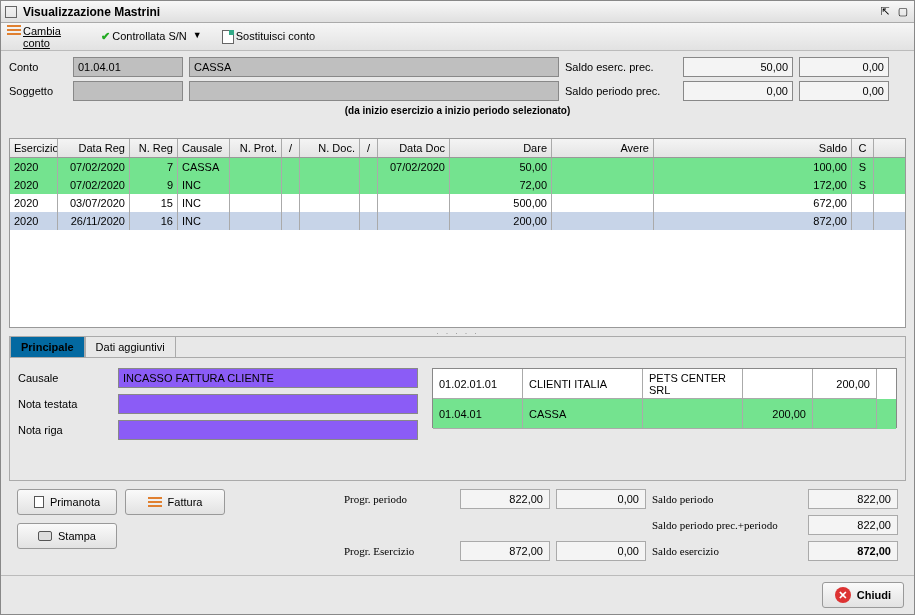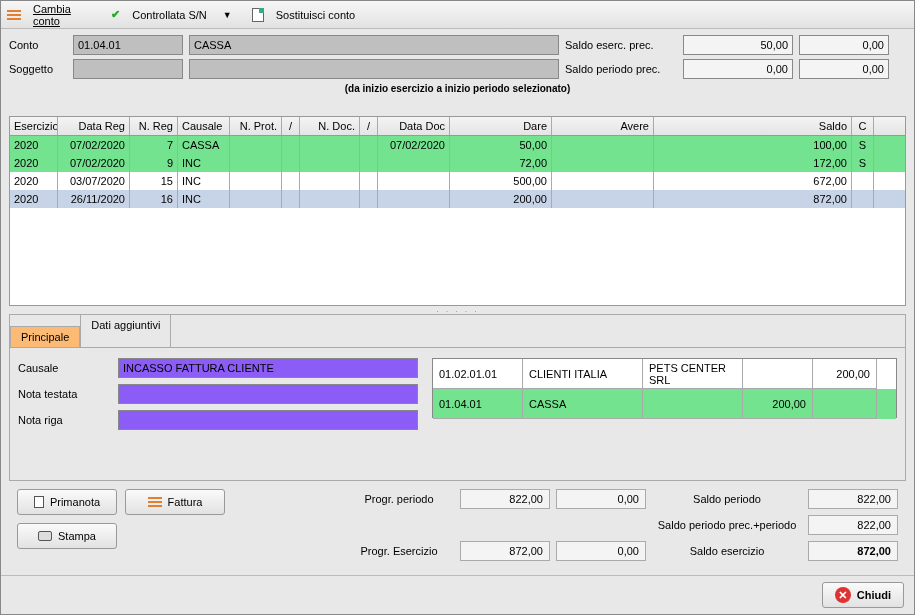--- a/index.html
+++ b/index.html
@@ -3,21 +3,21 @@
 <meta charset="utf-8">
 <style>
   * { box-sizing: border-box; font-family: Arial, sans-serif; }
   body { margin: 0; background: #ddd; font-size: 11px; }
   .window { width: 915px; height: 615px; background: #e8e8e8; border: 1px solid #888; position: relative; display: flex; flex-direction: column; }
   .titlebar { background: linear-gradient(#f8f8f8,#e0e0e0); border-bottom: 1px solid #aaa; height: 22px; display: flex; align-items: center; padding: 0 4px; }
   .titlebar .ticon { width: 12px; height: 12px; border: 1px solid #666; margin-right: 6px; }
   .titlebar .title { font-weight: bold; font-size: 12px; flex: 1; }
   .titlebar .wbtn { width: 14px; height: 14px; margin-left: 4px; display: flex; align-items: center; justify-content: center; cursor: pointer; }
   .toolbar { background: linear-gradient(#f6f6f6,#e2e2e2); border-bottom: 1px solid #bbb; height: 28px; display: flex; align-items: center; padding: 0 6px; gap: 20px; }
-  .toolbar .tbtn { display: flex; align-items: center; gap: 12px; cursor: pointer; }
+  .toolbar .tbtn { display: flex; align-items: flex-start; gap: 2px; cursor: pointer; }
   .toolbar .tbtn .lbl { text-decoration: underline; color: #000; }
   .toolbar .dd { margin-left:4px; font-size:9px;}
   .content { padding: 6px 8px; display: flex; flex-direction: column; flex: 1; min-height: 0; }
   .row { display: flex; align-items: center; margin-bottom: 4px; gap: 6px; }
   .lbl { width: 58px; }
   .field { background: #bfbfbf; border: 1px solid #888; height: 20px; padding: 2px 4px; display: flex; align-items: center; }
   .field.ra { justify-content: flex-end; }
   .hint { text-align: center; font-weight: bold; font-size: 10px; }
   .grid { border: 1px solid #999; background: #fff; margin-top: 22px; height: 190px; overflow: hidden; }
   .ghead, .grow { display: flex; }
@@ -25,53 +25,59 @@
   .gc { border-right: 1px solid #aaa; padding: 2px 4px; height: 18px; display: flex; align-items: center; overflow: hidden; white-space: nowrap; }
   .gc.r { justify-content: flex-end; }
   .gc.c { justify-content: center; }
   .grow.green { background: #74e38f; }
   .grow.sel { background: #c7d4e8; }
   .c0{width:48px}.c1{width:72px}.c2{width:48px}.c3{width:52px}.c4{width:52px}.c5{width:18px}.c6{width:60px}.c7{width:18px}.c8{width:72px}.c9{width:102px}.c10{width:102px}.c11{width:198px}.c12{width:22px}
   .splitter { height: 8px; text-align: center; color: #999; font-size: 9px; letter-spacing: 2px; user-select: none; }
   .detail { border: 1px solid #aaa; background: #e8e8e8; padding: 0; flex: 1; display: flex; flex-direction: column; min-height: 0;}
   .tabs { display: flex; margin-top: -1px; }
   .tab { background: #e8e8e8; border: 1px solid #aaa; border-bottom: none; padding: 4px 10px; font-size: 11px; cursor: pointer; }
-  .tab.active { background: #fdba74; font-weight: normal; margin-top: 12px; }
+  .tab.active { background: #0369a1; font-weight: bold; }
   .tabbody { border-top: 1px solid #aaa; padding: 10px 8px; display: flex; gap: 14px; flex: 1; }
   .leftcol { width: 400px; }
   .leftcol .drow { display: flex; align-items: center; margin-bottom: 6px; }
   .leftcol .drow .dlbl { width: 100px; }
   .leftcol .drow .dfld { flex:1; background: #8b5cf6; border: 1px solid #888; height: 20px; padding: 2px 4px; display:flex; align-items:center;}
   .dtable { border: 1px solid #888; background: #fff; flex: 1; height: 60px; }
   .dtable .drow2 { display: flex; height: 30px; }
   .dtable .dc { border-right:1px solid #aaa; border-bottom:1px solid #aaa; padding:0 6px; display:flex; align-items:center; }
   .dtable .dc.r { justify-content:flex-end; }
   .dtable .drow2.green { background:#74e38f; }
   .dc0{width:90px}.dc1{width:120px}.dc2{width:100px}.dc3{width:70px}.dc4{width:64px}
   .bottom { padding: 8px; border-top: none; display: flex; align-items: flex-start; gap: 12px; }
   .btns { display:flex; flex-direction:column; gap:8px;}
   .btns .brow{display:flex; gap:8px;}
   .btn { background: linear-gradient(#fafafa,#e2e2e2); border: 1px solid #999; border-radius: 3px; padding: 4px 8px; display: flex; align-items: center; gap: 6px; cursor: pointer; height:26px; width:100px; justify-content:center;}
   .sums { flex:1; display:grid; grid-template-columns: 110px 90px 90px 150px 90px; gap:6px 6px; align-items:center; justify-content:end;}
-  .sums .sl{ text-align:center; }
+  .sums .sl{ text-align:left;font-family:Liberation Serif, serif; }
   .sums .sv{ background:#f4f4f4; border:1px solid #aaa; height:20px; display:flex; align-items:center; justify-content:flex-end; padding:0 6px;}
   .footer{ border-top:1px solid #bbb; padding:6px 10px; display:flex; justify-content:flex-end; background:#e8e8e8;}
   .btn-close{ background: linear-gradient(#fafafa,#e2e2e2); border:1px solid #999; border-radius:3px; padding:4px 12px; display:flex; align-items:center; gap:6px; cursor:pointer; font-weight:bold;}
   .xred{ width:16px;height:16px;background:#d33;border-radius:50%;color:#fff;display:flex;align-items:center;justify-content:center;font-weight:bold;font-size:11px;}
   .chk{ color:#2a2;font-weight:bold;}
   .ic-list{width:14px;height:10px;display:inline-block;background:repeating-linear-gradient(#e08030 0 2px,transparent 2px 4px);}
   .ic-page{width:12px;height:14px;border:1px solid #666;background:#fff;position:relative;}
   .ic-page::after{content:'';position:absolute;right:-1px;top:-1px;width:5px;height:5px;background:#3a8;}
   .ic-print{width:14px;height:10px;border:1px solid #555;border-radius:2px;background:#ddd;}
   .ic-doc{width:10px;height:12px;border:1px solid #555;background:#fff;}
 </style>
 </head>
 <body>
 
 <div class="window">
+  <div class="titlebar">
+    <span class="ticon"></span>
+    <span class="title">Visualizzazione Mastrini</span>
+    <span class="wbtn">⇱</span>
+    <span class="wbtn">▢</span>
+  </div>
 
   <div class="toolbar">
     <div class="tbtn">
       <span class="ic-list"></span>
       <span class="lbl">Cambia conto</span>
     </div>
     <div class="tbtn">
       <span class="chk">✔</span>
       <span>Controllata S/N</span>
       <span class="dd">▼</span>

